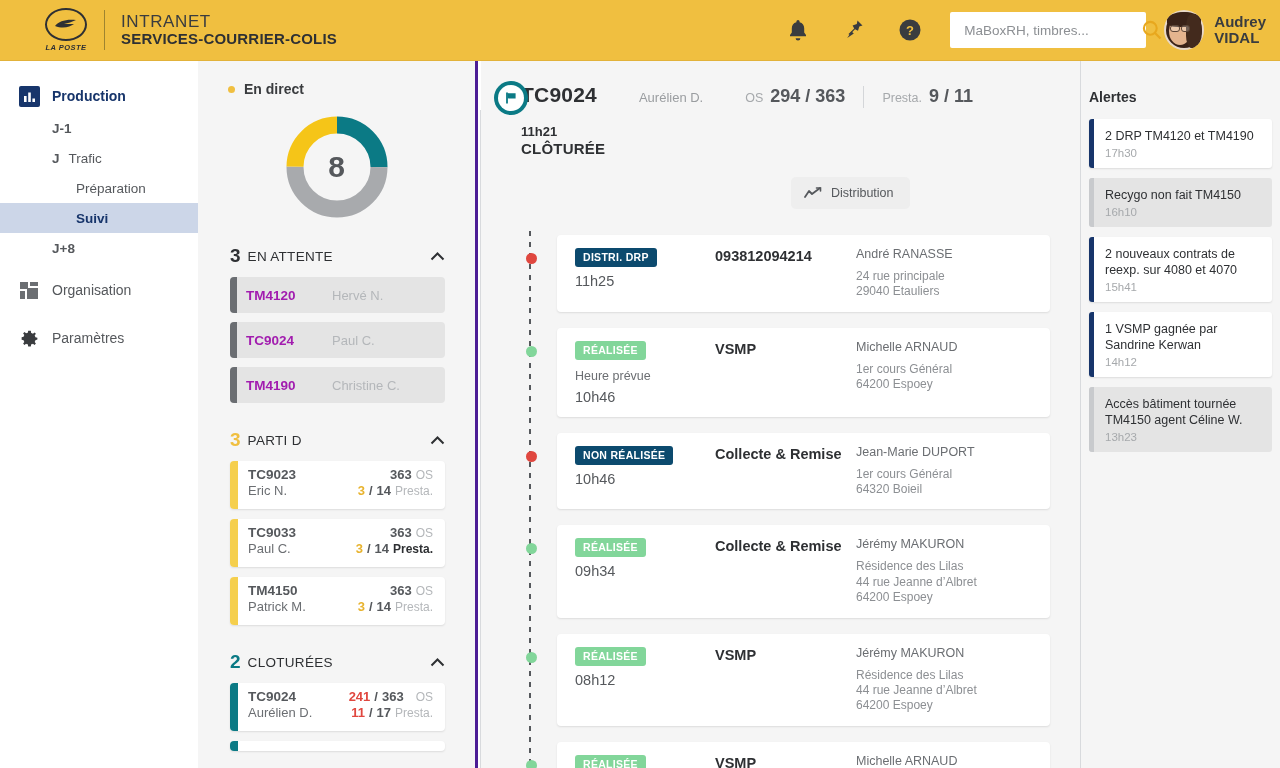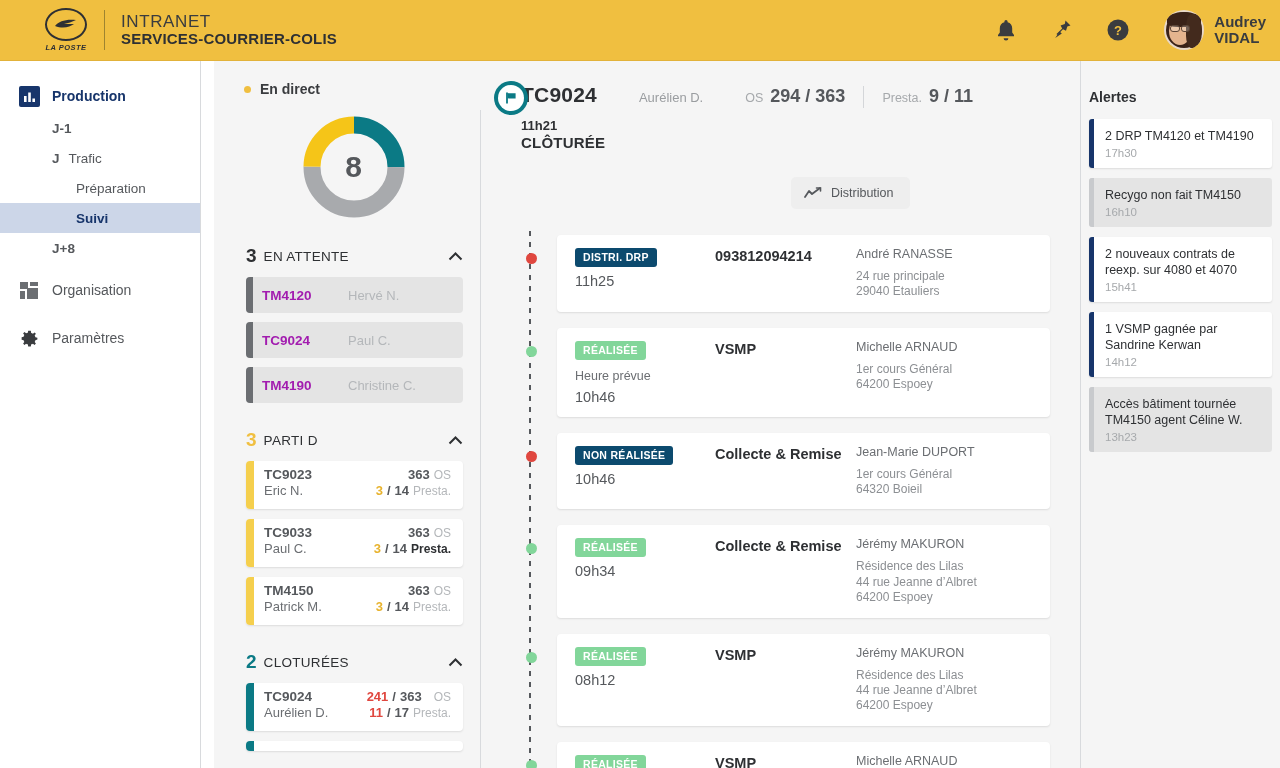--- a/index.html
+++ b/index.html
@@ -78,22 +78,22 @@
     color: #55585c; cursor: pointer;
   }
   .nav-sub.l1 { padding-left: 52px; font-weight: bold; }
   .nav-sub.l2 { padding-left: 52px; }
   .nav-sub.l3 { padding-left: 76px; }
   .nav-sub.active { background: #ccd6e8; color: #17356b; font-weight: bold; }
   .nav-sub .j { font-weight: bold; color: #55585c; margin-right: 9px; }
 
   
   .leftpanel {
-    position: absolute; left: 214px; top: 61px; width: 280px; height: 707px;
-    background: #f5f5f5; border-right: 1px solid #4c1d95; overflow: hidden;
+    position: absolute; left: 198px; top: 61px; width: 280px; height: 707px;
+    background: #f5f5f5; border-right: 3px solid #4c1d95; overflow: hidden;
   }
   .endirect { display: flex; align-items: center; padding: 20px 0 0 30px; }
   .endirect .dot { width: 7px; height: 7px; border-radius: 50%; background: #f0bf40; margin-right: 9px; }
   .endirect .lbl { font-size: 14px; font-weight: bold; color: #3a3c3f; }
 
   .donut-wrap { display: flex; justify-content: center; margin-top: 18px; }
   .donut { position: relative; width: 104px; height: 104px; }
   .donut-center {
     position: absolute; left: 50%; top: 50%; transform: translate(-50%,-50%);
     font-size: 30px; font-weight: bold; color: #55585c;
@@ -148,21 +148,21 @@
     border-radius: 50%; background: #0b7a85; display: flex; align-items: center; justify-content: center;
   }
   .flag-marker .inner { width: 26px; height: 26px; border-radius: 50%; background: #fff; display:flex; align-items:center; justify-content:center;}
   .th-row1 { display: flex; align-items: baseline; }
   .th-code { font-size: 21px; font-weight: bold; color: #2e3033; letter-spacing: .2px; }
   .th-agent { font-size: 13px; color: #9a9da0; margin-left: 42px; }
   .th-stats { margin-left: 42px; display: flex; align-items: baseline; }
   .st-lbl { font-size: 12.5px; color: #a6a9ac; }
   .st-val { font-size: 18px; font-weight: bold; color: #55585c; margin-left: 7px; }
   .st-sep { width: 1px; height: 22px; background: #d4d6d9; margin: 0 18px; align-self: center; }
-  .th-time { font-size: 13px; font-weight: bold; color: #2e3033; margin-top: 10px; }
+  .th-time { font-size: 13px; font-weight: bold; color: #2e3033; margin-top: 16px; }
   .th-state { font-size: 15px; font-weight: bold; color: #2e3033; margin-top: 1px; letter-spacing:.2px;}
 
   .chip-distribution {
     position: absolute; left: 310px; top: 116px; height: 32px; background: #eeeeee;
     border-radius: 5px; display: flex; align-items: center; padding: 0 16px 0 13px;
     font-size: 12.5px; color: #55585c; cursor: pointer;
   }
   .chip-distribution svg { margin-right: 9px; }
   .filtres {
     position: absolute; right: 34px; top: 213px; display: flex; align-items: center;
@@ -257,20 +257,29 @@
             <path d="M8.6 13.4l-4.4 6.6 6.6-4.4z" fill="#3a3c3f"></path>
           </svg>
       </div>
       <div class="hicon">
         <svg width="24" height="24" viewBox="0 0 24 24">
             <circle cx="12" cy="12" r="10.5" fill="#3a3c3f"></circle>
             <text x="12" y="17" font-size="13" font-weight="bold" fill="#f0bf40" text-anchor="middle" font-family="Liberation Sans">?</text>
           </svg>
       </div>
 
+      <div class="search-box">
+        <input class="search-input" type="text" value="" placeholder="MaBoxRH, timbres..." style="">
+        <div class="search-btn">
+          <svg width="22" height="22" viewBox="0 0 22 22">
+              <circle cx="9.3" cy="9.3" r="6.4" fill="none" stroke="#e8a81e" stroke-width="2.1"></circle>
+              <line x1="14" y1="14" x2="19.5" y2="19.5" stroke="#e8a81e" stroke-width="2.3"></line>
+            </svg>
+        </div>
+      </div>
 
       <div class="user">
         <div class="avatar">
           <div class="hair-back"></div>
             <div class="face"></div>
           <div class="hair-front"></div>
             <div class="hair-side"></div>
           <div class="glass-l"></div>
             <div class="glass-r"></div>
         </div>

